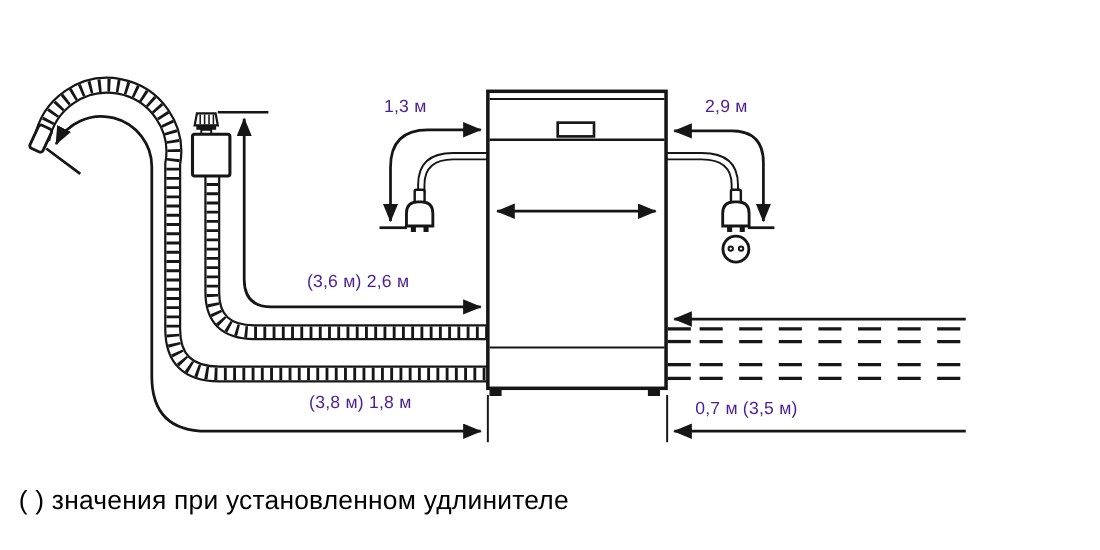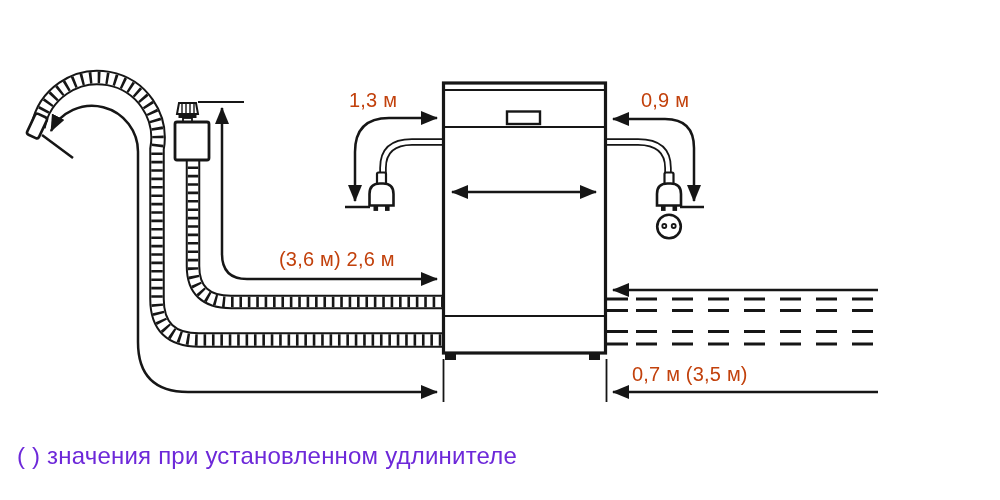--- a/index.html
+++ b/index.html
@@ -3,26 +3,26 @@
 <meta charset="utf-8">
 <style>
   html,body{margin:0;padding:0;background:#fff;}
   #stage{
     position:relative;width:1000px;height:500px;background:#ffffff;
     font-family:"Liberation Sans","DejaVu Sans",sans-serif;color:#161616;
     overflow:hidden;
   }
   #diagram-svg{position:absolute;left:0;top:0;}
   .dim-label{
-    position:absolute;font-size:20px;line-height:1.05;white-space:nowrap;
-    color:#c2410c;letter-spacing:0.2px;
+    position:absolute;font-size:16px;line-height:1.05;white-space:nowrap;
+    color:#4c1d95;letter-spacing:0.2px;
   }
   .centered{transform:translateX(-50%);background:#ffffff;padding:0 9px;}
   .caption{
-    position:absolute;left:17px;top:442px;font-size:24px;color:#6d28d9;
+    position:absolute;left:17px;top:442px;font-size:24px;color:#000000;
     white-space:nowrap;letter-spacing:0.2px;
   }
 </style>
 </head>
 <body>
 
 <div id="stage">
 
   <svg id="diagram-svg" width="1000" height="500" viewBox="0 0 1000 500">
     <defs>
@@ -122,23 +122,24 @@
     </g>
 
     <path d="M 452,192 L 596,192" fill="none" stroke="#161616" stroke-width="2.5" marker-start="url(#ar)" marker-end="url(#ar)"></path>
 
     <line x1="443.5" y1="359" x2="443.5" y2="402" stroke="#161616" stroke-width="1.8"></line>
     <line x1="606.5" y1="359" x2="606.5" y2="402" stroke="#161616" stroke-width="1.8"></line>
   </svg>
 
   <div class="dim-label" style="left:349px;top:90px">1,3 м</div>
 
-  <div class="dim-label" style="left:641px;top:90px">0,9 м</div>
+  <div class="dim-label" style="left:641px;top:90px">2,9 м</div>
 
 
   <div class="dim-label" style="left:279px;top:249px">(3,6 м) 2,6 м</div>
 
+  <div class="dim-label" style="left:281px;top:359px">(3,8 м) 1,8 м</div>
 
 
   <div class="dim-label" style="left:632px;top:364px">0,7 м (3,5 м)</div>
 
   <div class="caption">( ) значения при установленном удлинителе</div>
 </div>
 
 </body></html>

